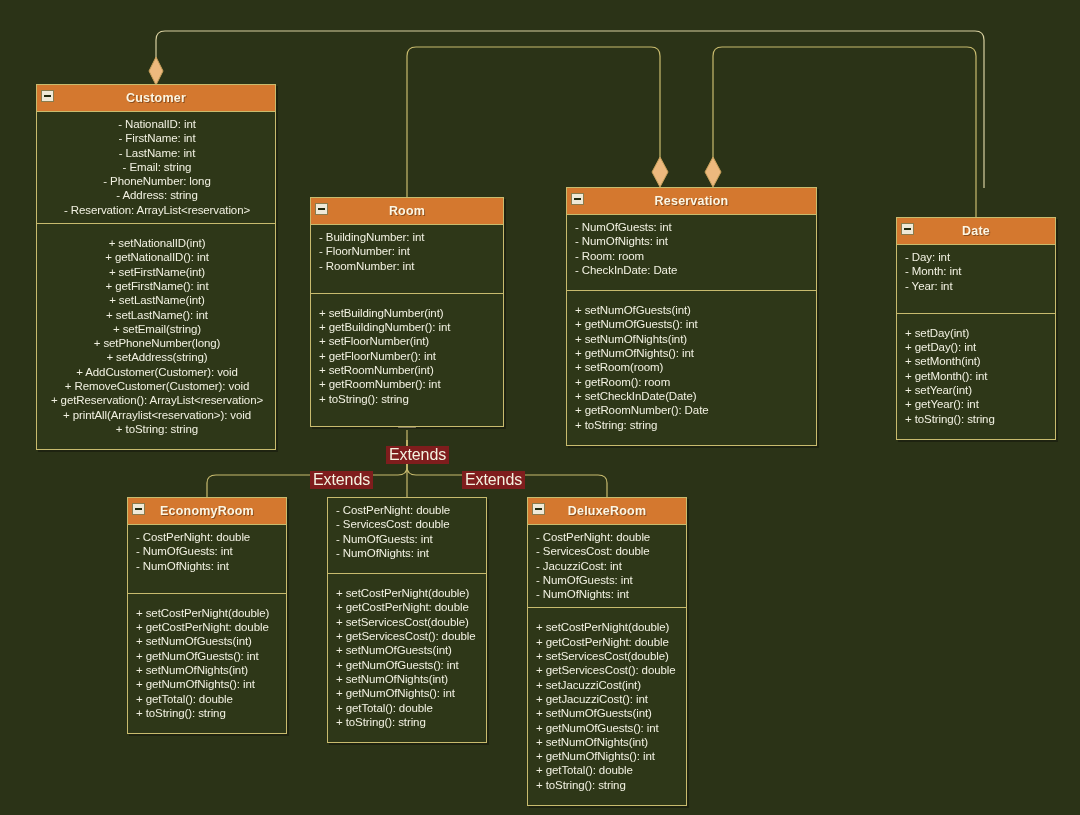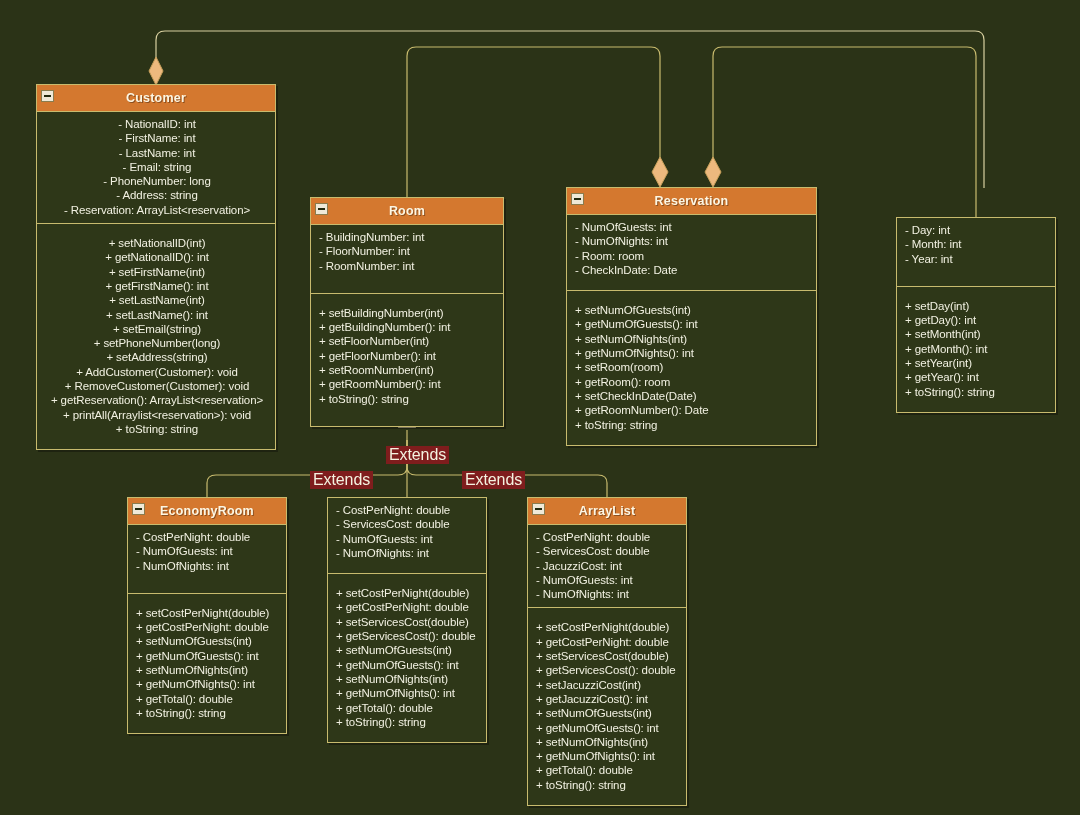--- a/index.html
+++ b/index.html
@@ -205,20 +205,26 @@
       <div class="uml-row">+ setRoom(room)</div>
       <div class="uml-row">+ getRoom(): room</div>
       <div class="uml-row">+ setCheckInDate(Date)</div>
       <div class="uml-row">+ getRoomNumber(): Date</div>
       <div class="uml-row">+ toString: string</div>
       <div class="uml-pad"></div>
     </div>
   </div>
 
   <div class="uml-class" style="left:896px;top:217px;width:160px;">
+    <div class="uml-header">
+      <span class="collapse-icon">
+          <i></i>
+        </span>
+      <span class="uml-title">Date</span>
+    </div>
     <div class="uml-section">
       <div class="uml-row">- Day: int</div>
       <div class="uml-row">- Month: int</div>
       <div class="uml-row">- Year: int</div>
       <div class="uml-pad"></div>
       <div class="uml-pad"></div>
     </div>
     <div class="uml-section">
       <div class="uml-pad"></div>
       <div class="uml-row">+ setDay(int)</div>
@@ -282,21 +288,21 @@
       <div class="uml-row">+ toString(): string</div>
       <div class="uml-pad"></div>
     </div>
   </div>
 
   <div class="uml-class" style="left:527px;top:497px;width:160px;">
     <div class="uml-header">
       <span class="collapse-icon">
           <i></i>
         </span>
-      <span class="uml-title">ArrayList</span>
+      <span class="uml-title">DeluxeRoom</span>
     </div>
     <div class="uml-section">
       <div class="uml-row">- CostPerNight: double</div>
       <div class="uml-row">- ServicesCost: double</div>
       <div class="uml-row">- JacuzziCost: int</div>
       <div class="uml-row">- NumOfGuests: int</div>
       <div class="uml-row">- NumOfNights: int</div>
     </div>
     <div class="uml-section">
       <div class="uml-pad"></div>

